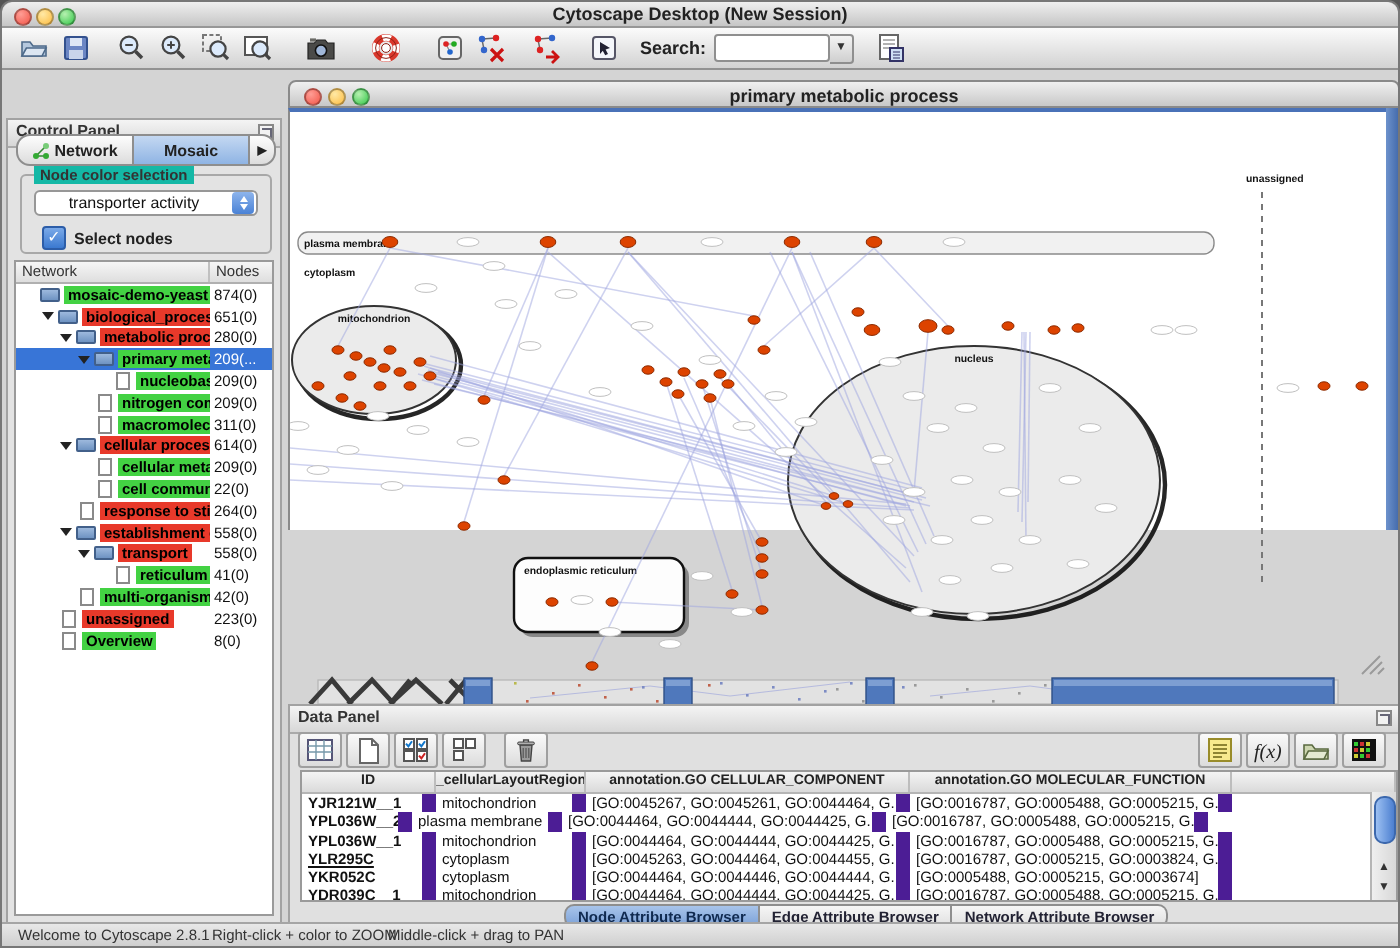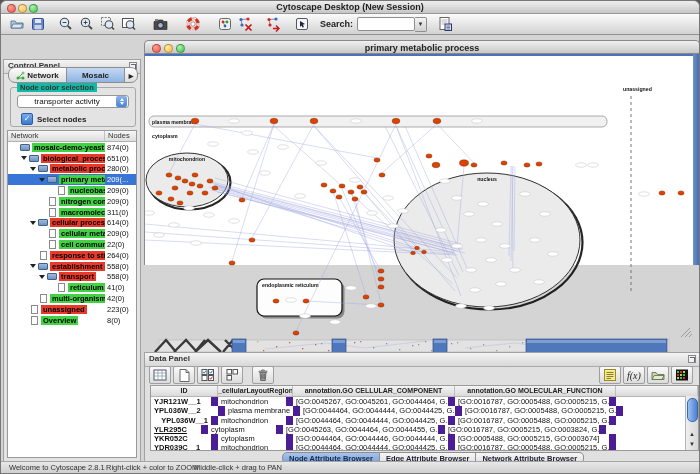--- a/index.html
+++ b/index.html
@@ -665,33 +665,33 @@
           <span style="flex: 1 1 0%;"></span>
         </div>
       <div id="dtable-rows">
           <div class="drow">
             <span class="id" style="width: 67px;">YJR121W__1</span>
             <span style="width: 75px;">mitochondrion</span>
             <span style="width: 162px;">[GO:0045267, GO:0045261, GO:0044464, G...</span>
             <span style="width: 161px;">[GO:0016787, GO:0005488, GO:0005215, G...</span>
           </div>
           <div class="drow">
-            <span class="id" style="width: 74px;">YPL036W__2</span>
+            <span class="id" style="width: 55px;">YPL036W__2</span>
             <span style="width: 75px;">plasma membrane</span>
             <span style="width: 162px;">[GO:0044464, GO:0044444, GO:0044425, G...</span>
             <span style="width: 161px;">[GO:0016787, GO:0005488, GO:0005215, G...</span>
           </div>
           <div class="drow">
-            <span class="id" style="width: 67px; text-align: right;">YPL036W__1</span>
+            <span class="id" style="width: 67px;">YPL036W__1</span>
             <span style="width: 75px;">mitochondrion</span>
             <span style="width: 162px;">[GO:0044464, GO:0044444, GO:0044425, G...</span>
             <span style="width: 161px;">[GO:0016787, GO:0005488, GO:0005215, G...</span>
           </div>
           <div class="drow">
-            <span class="id" style="width: 57px; text-decoration: underline;">YLR295C</span>
+            <span class="id" style="width: 67px; text-decoration: underline;">YLR295C</span>
             <span style="width: 75px;">cytoplasm</span>
             <span style="width: 162px; text-align: right;">[GO:0045263, GO:0044464, GO:0044455, G...</span>
             <span style="width: 161px;">[GO:0016787, GO:0005215, GO:0003824, G...</span>
           </div>
           <div class="drow">
             <span class="id" style="width: 67px;">YKR052C</span>
             <span style="width: 75px;">cytoplasm</span>
             <span style="width: 162px;">[GO:0044464, GO:0044446, GO:0044444, G...</span>
             <span style="width: 161px;">[GO:0005488, GO:0005215, GO:0003674]</span>
           </div>

